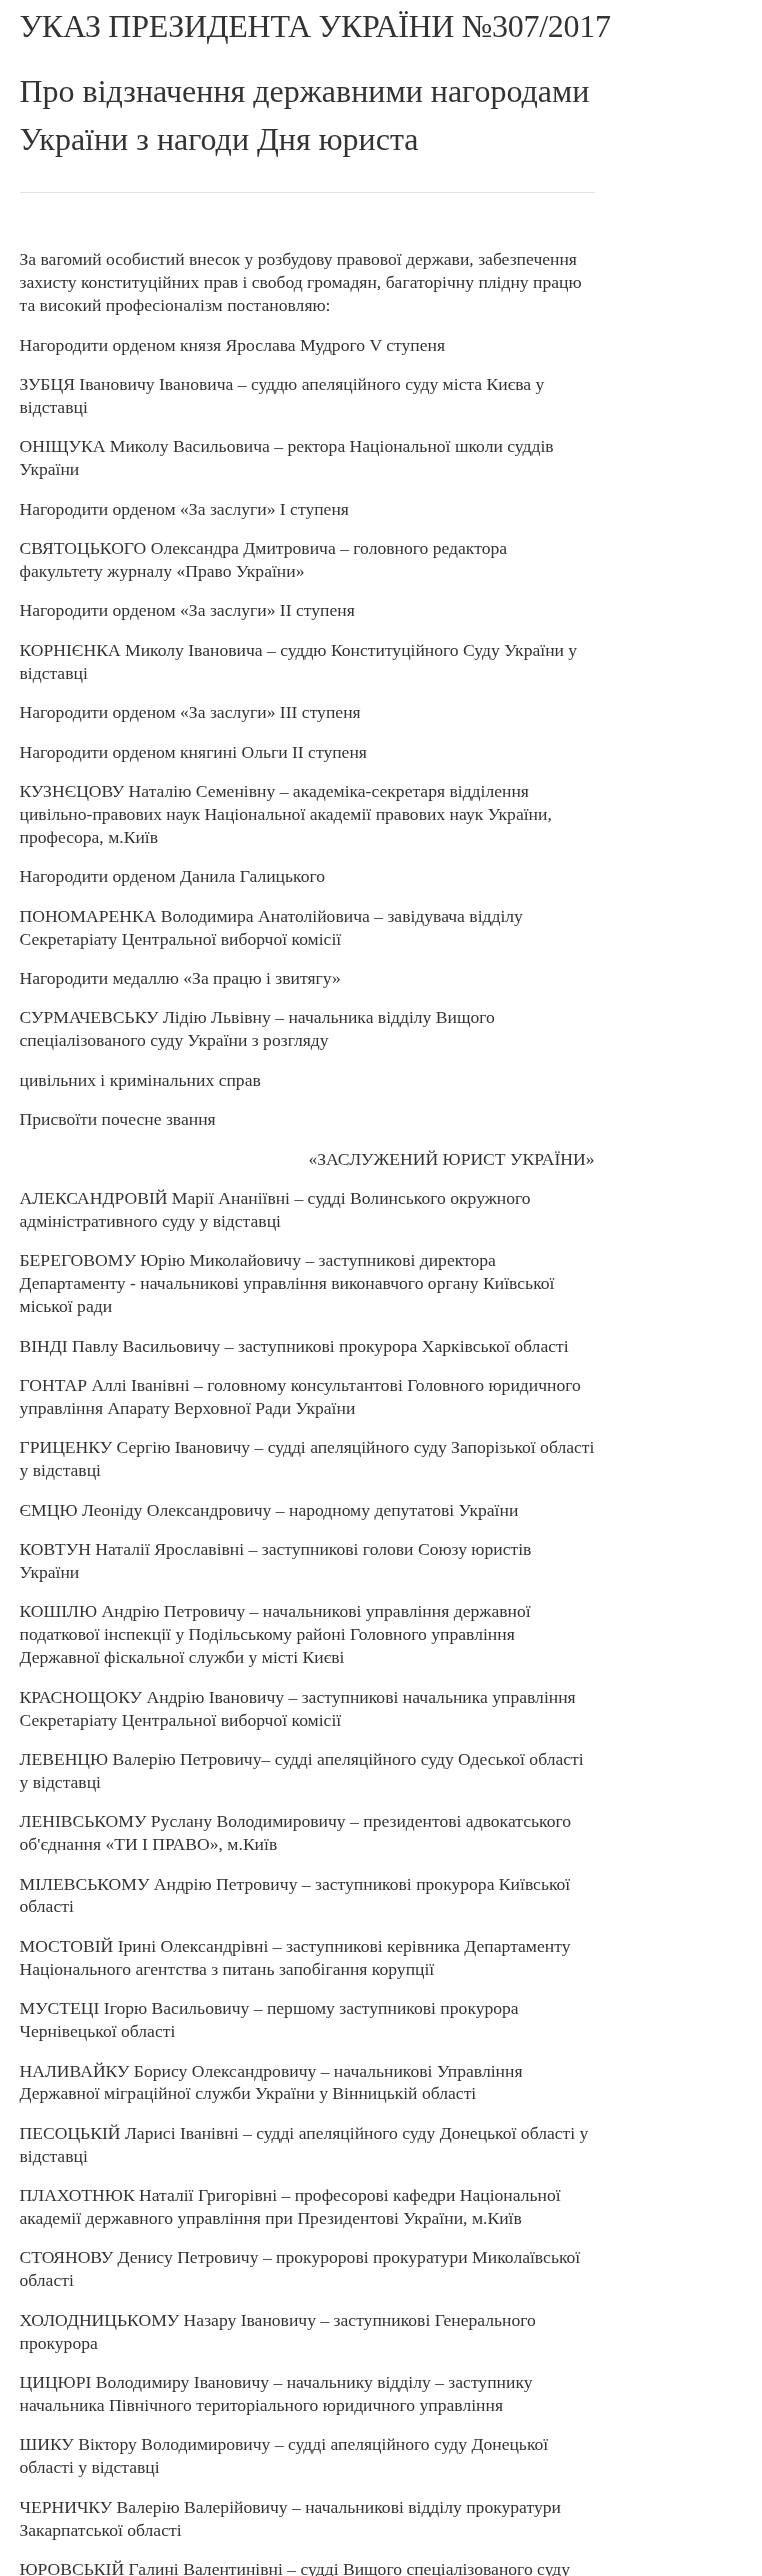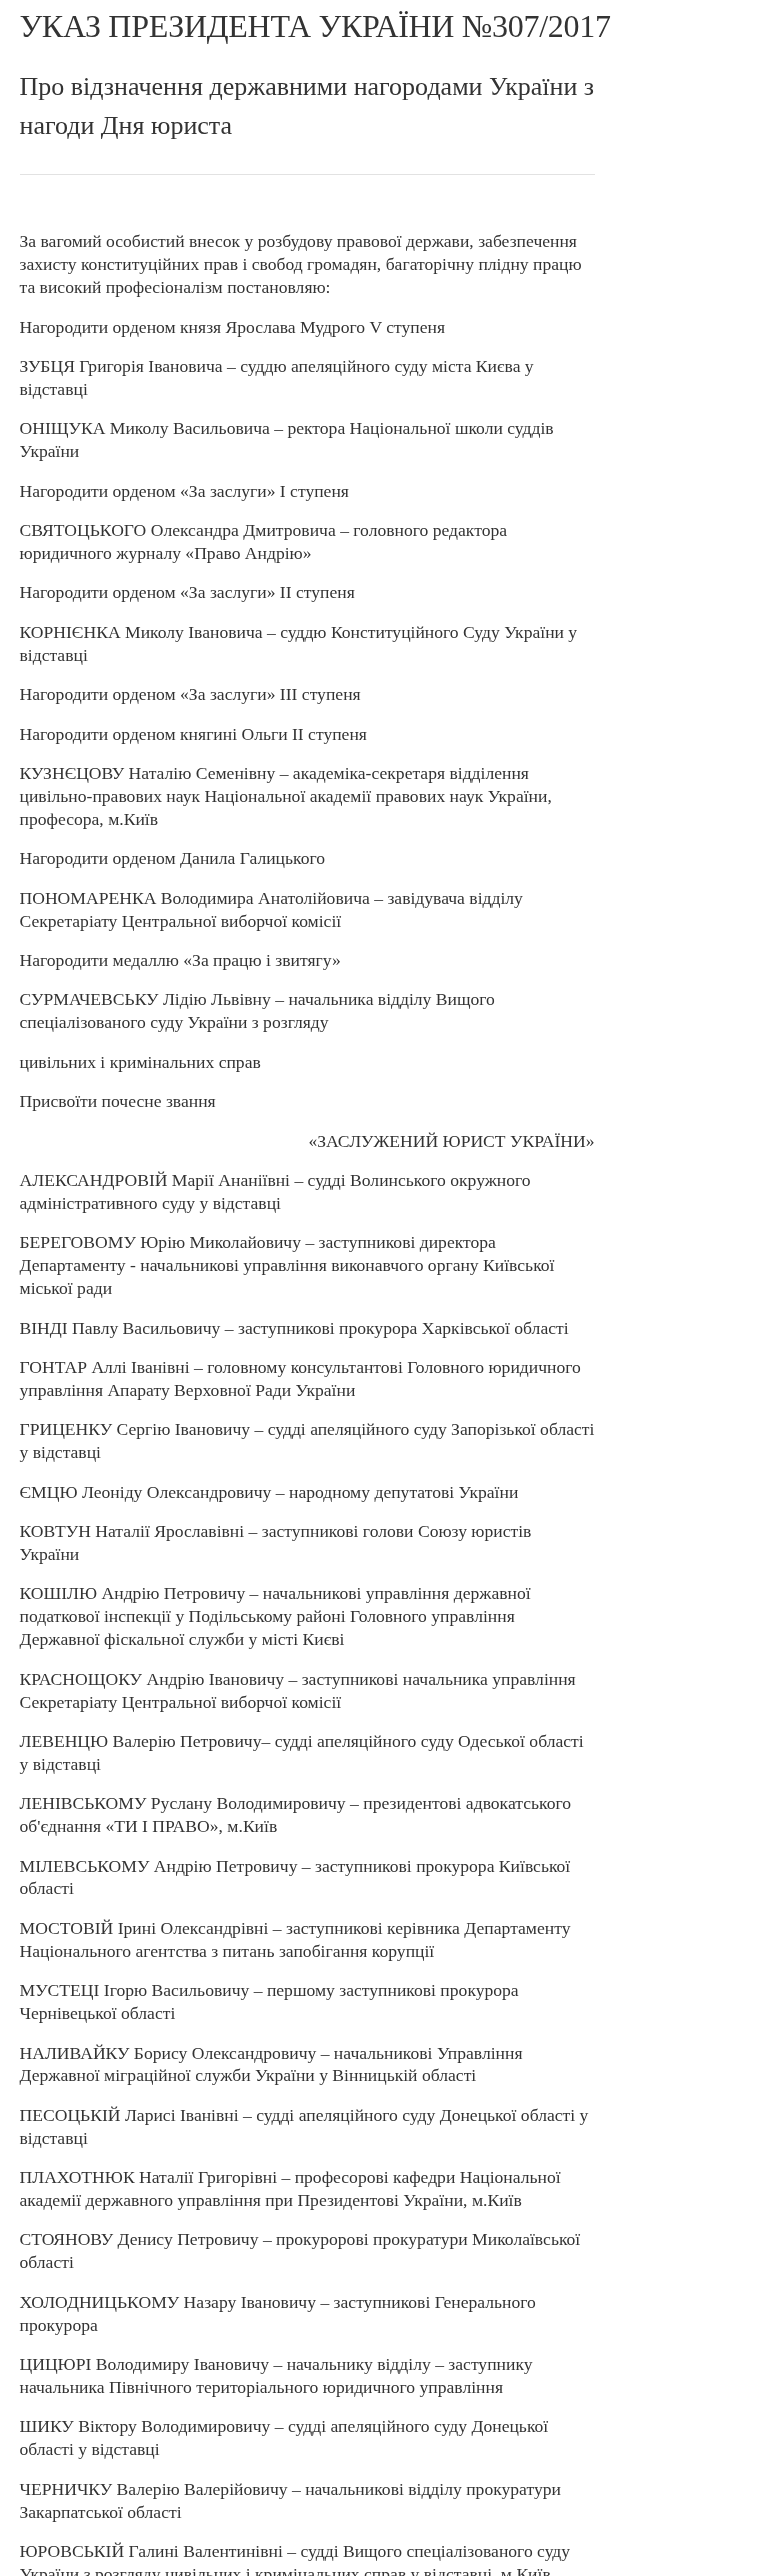--- a/index.html
+++ b/index.html
@@ -23,21 +23,21 @@
     margin: 0;
     font-size: 32px;
     line-height: 1.25;
     font-weight: 400;
     color: #333333;
     white-space: nowrap;
     letter-spacing: -0.3px;
   }
   h2.doc-subtitle {
     margin: 21.5px 0 0 0;
-    font-size: 26px;
+    font-size: 32px;
     line-height: 1.5;
     font-weight: 400;
     color: #333333;
   }
   hr.divider {
     margin: 29px 0 0 0;
     border: none;
     border-top: 1px solid #e2e2e2;
     height: 0;
   }
@@ -73,24 +73,24 @@
 <div class="page">
   <h1 class="doc-title">УКАЗ ПРЕЗИДЕНТА УКРАЇНИ №307/2017</h1>
 
   <h2 class="doc-subtitle">Про відзначення державними нагородами України з нагоди Дня юриста</h2>
 
   <hr class="divider">
 
   <div class="content" id="paragraphs">
       <p>За вагомий особистий внесок у розбудову правової держави, забезпечення захисту конституційних прав і свобод громадян, багаторічну плідну працю та високий професіоналізм постановляю:</p>
       <p>Нагородити орденом князя Ярослава Мудрого V ступеня</p>
-      <p>ЗУБЦЯ Григорія Івановича – суддю апеляційного суду міста Києва у відставці</p>
+      <p>ЗУБЦЯ Івановичу Івановича – суддю апеляційного суду міста Києва у відставці</p>
       <p>ОНІЩУКА Миколу Васильовича – ректора Національної школи суддів України</p>
       <p>Нагородити орденом «За заслуги» I ступеня</p>
-      <p>СВЯТОЦЬКОГО Олександра Дмитровича – головного редактора юридичного журналу «Право Андрію»</p>
+      <p>СВЯТОЦЬКОГО Олександра Дмитровича – головного редактора факультету журналу «Право України»</p>
       <p>Нагородити орденом «За заслуги» II ступеня</p>
       <p>КОРНІЄНКА Миколу Івановича – суддю Конституційного Суду України у відставці</p>
       <p>Нагородити орденом «За заслуги» III ступеня</p>
       <p>Нагородити орденом княгині Ольги II ступеня</p>
       <p>КУЗНЄЦОВУ Наталію Семенівну – академіка-секретаря відділення цивільно-правових наук Національної академії правових наук України, професора, м.Київ</p>
       <p>Нагородити орденом Данила Галицького</p>
       <p>ПОНОМАРЕНКА Володимира Анатолійовича – завідувача відділу Секретаріату Центральної виборчої комісії</p>
       <p>Нагородити медаллю «За працю і звитягу»</p>
       <p>СУРМАЧЕВСЬКУ Лідію Львівну – начальника відділу Вищого спеціалізованого суду України з розгляду</p>
       <p>цивільних і кримінальних справ</p>

